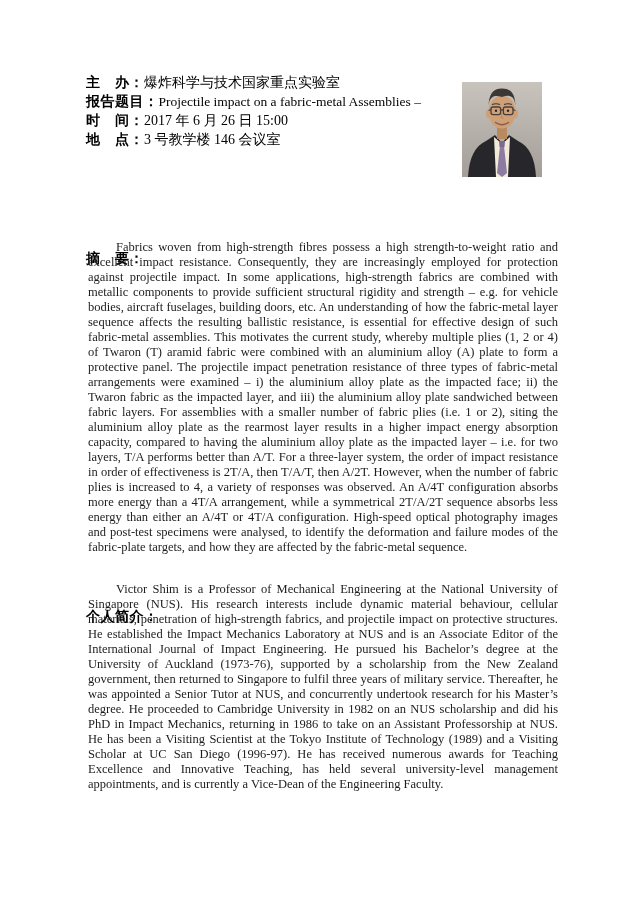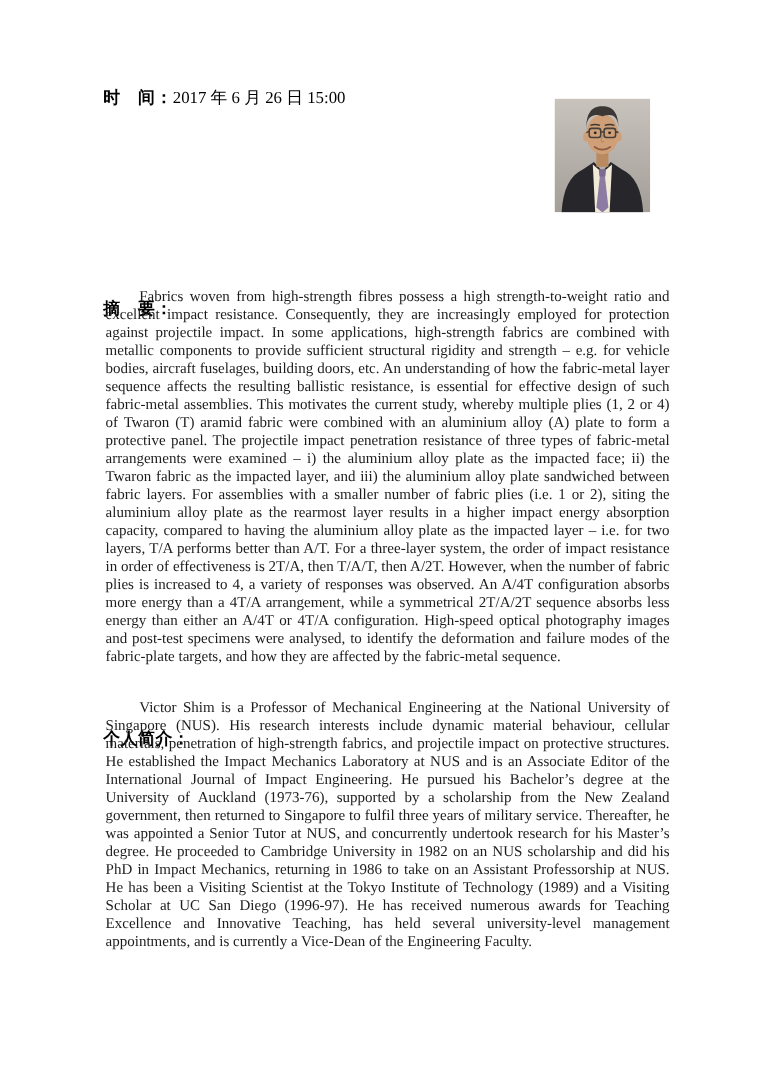--- a/index.html
+++ b/index.html
@@ -46,21 +46,30 @@
   .abstract-b { top:240px; height:332px; }
   .bio-b      { top:582px; height:228px; }
 </style>
 </head>
 <body>
 
 <div class="page">
 
   <div class="header">
     <div class="hrow">
+      <span class="hlabel">主　办：</span><span class="htext">爆炸科学与技术国家重点实验室</span>
+    </div>
+    <div class="hrow">
+      <span class="hlabel">报告题目：</span><span class="htext en">Projectile impact on a fabric-metal Assemblies –</span>
+    </div>
+    <div class="hrow">
       <span class="hlabel">时　间：</span><span class="htext">2017 年 6 月 26 日 15:00</span>
+    </div>
+    <div class="hrow">
+      <span class="hlabel">地　点：</span><span class="htext">3 号教学楼 146 会议室</span>
     </div>
   </div>
 
   <div class="photo">
     <svg width="80" height="95" viewBox="0 0 80 95">
       <defs>
         <linearGradient id="bgGrad" x1="0" y1="0" x2="0" y2="1">
           <stop offset="0" stop-color="#c8c3bd"></stop>
           <stop offset="1" stop-color="#a49e98"></stop>
         </linearGradient>

